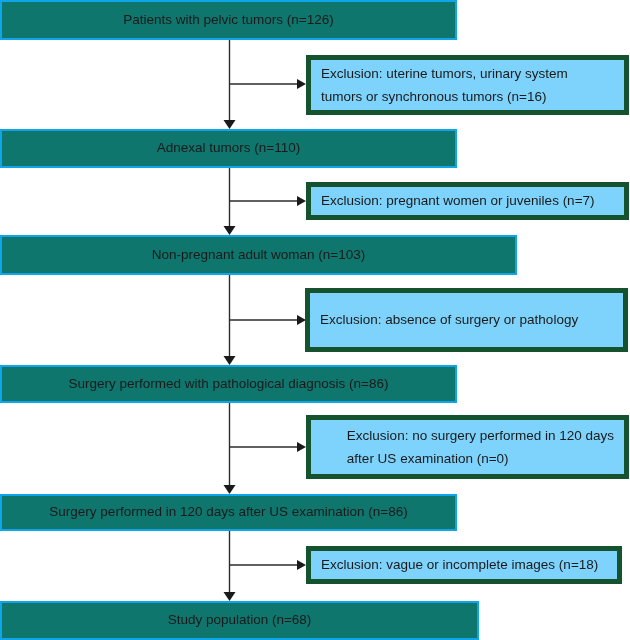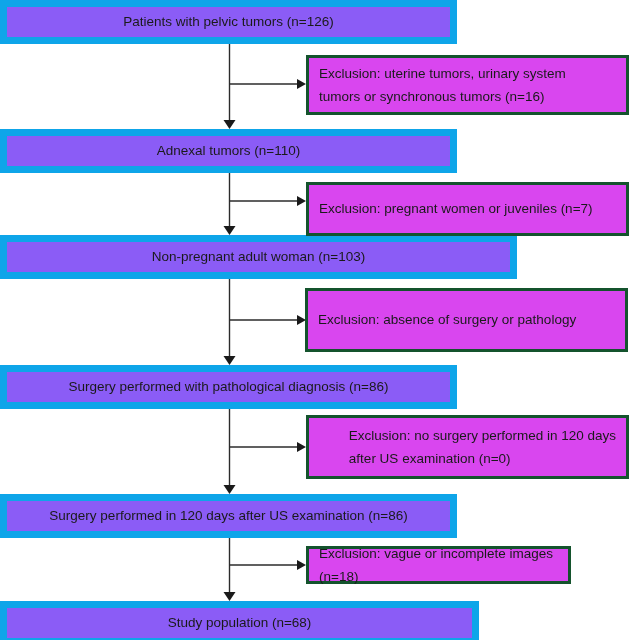--- a/index.html
+++ b/index.html
@@ -12,35 +12,35 @@
     width: 630px;
     height: 640px;
     background: #ffffff;
     overflow: hidden;
     font-family: "Liberation Sans", sans-serif;
     color: #1a1a1a;
   }
   .node {
     position: absolute;
     box-sizing: border-box;
-    border: 7px solid #0ea5e9;
-    background: #8b5cf6;
+    border: 2px solid #0ea5e9;
+    background: #0f766e;
     display: flex;
     align-items: center;
     justify-content: center;
     font-size: 13.5px;
     line-height: 1.25;
     text-align: center;
     padding: 15px 6px;
   }
   .excl {
     position: absolute;
     box-sizing: border-box;
-    border: 3px solid #14532d;
-    background: #d946ef;
+    border: 5px solid #14532d;
+    background: #7dd3fc;
     display: flex;
     align-items: center;
     justify-content: flex-start;
     font-size: 13.5px;
     line-height: 1.72;
     text-align: left;
     padding: 8px 10px;
   }
   .excl span { display: block; }
   .trunk-svg, .branch-svg {
@@ -117,38 +117,38 @@
     <span>Study population (n=68)</span>
   </div>
 
   <div class="excl" style="left:306px; top:55px; width:323px; height:60px;">
     <div>
       <span>Exclusion: uterine tumors, urinary system</span>
       <span>tumors or synchronous tumors (n=16)</span>
     </div>
   </div>
 
-  <div class="excl" style="left:306px; top:182px; width:323px; height:54px;align-items:center;">
+  <div class="excl" style="left:306px; top:182px; width:323px; height:38px;align-items:center;">
     <div>
       <span>Exclusion: pregnant women or juveniles (n=7)</span>
     </div>
   </div>
 
   <div class="excl" style="left:305px; top:288px; width:323px; height:64px;">
     <div>
       <span>Exclusion: absence of surgery or pathology</span>
     </div>
   </div>
 
   <div class="excl" style="left:306px; top:415px; width:323px; height:64px;justify-content:flex-end;">
     <div>
       <span>Exclusion: no surgery performed in 120 days</span>
       <span>after US examination (n=0)</span>
     </div>
   </div>
 
-  <div class="excl" style="left:306px; top:546px; width:265px; height:38px;">
+  <div class="excl" style="left:306px; top:546px; width:316px; height:38px;">
     <div>
       <span>Exclusion: vague or incomplete images (n=18)</span>
     </div>
   </div>
 
 </div>
 
 </body></html>

